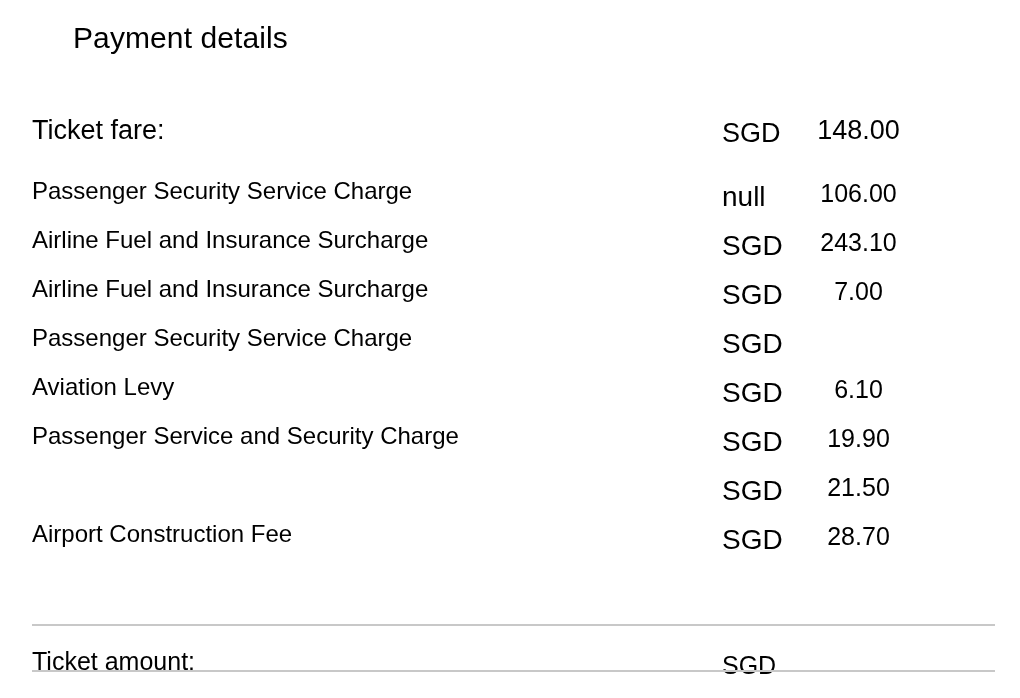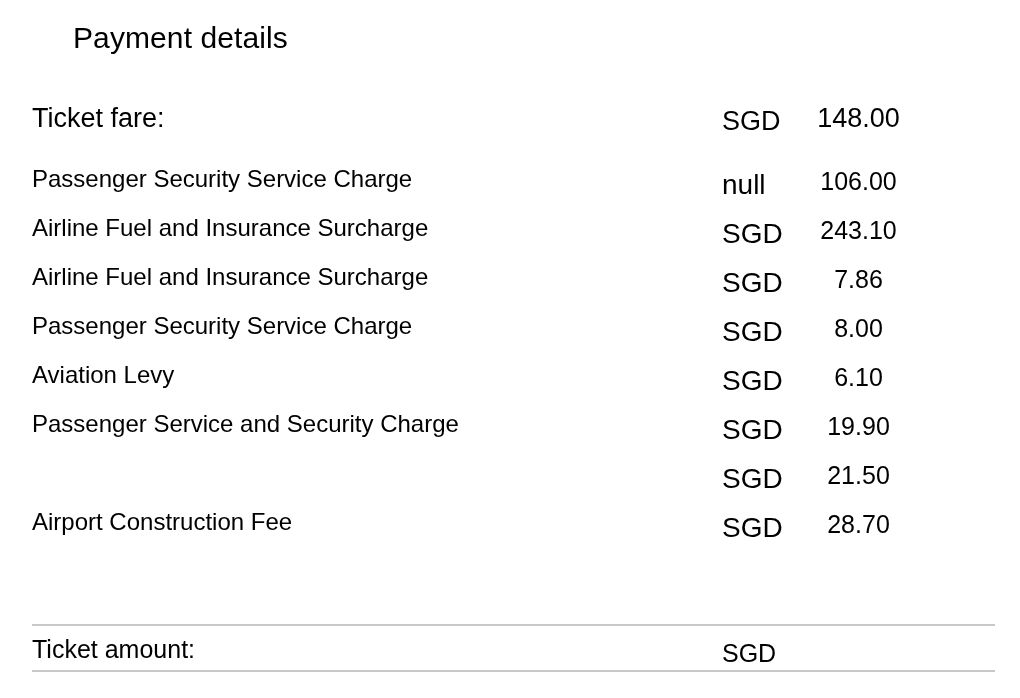--- a/index.html
+++ b/index.html
@@ -38,20 +38,21 @@
     white-space: nowrap;
     margin-left: 41px;
   }
 
   
   .row {
     position: absolute;
     left: 0;
     width: 1020px;
     height: 36px;
+    margin-top: 12px;
   }
   .row .label {
     position: absolute;
     left: 32px;
     top: 0;
     white-space: nowrap;
   }
   .row .currency {
     position: absolute;
     left: 722px;
@@ -153,26 +154,25 @@
         <span class="amount">106.00</span>
       </div>
       <div class="row row-item" style="top: 213px;">
         <span class="label">Airline Fuel and Insurance Surcharge</span>
         <span class="currency">SGD</span>
         <span class="amount">243.10</span>
       </div>
       <div class="row row-item" style="top: 262px;">
         <span class="label">Airline Fuel and Insurance Surcharge</span>
         <span class="currency">SGD</span>
-        <span class="amount">7.86</span>
+        <span class="amount">7.00</span>
       </div>
       <div class="row row-item" style="top: 311px;">
         <span class="label">Passenger Security Service Charge</span>
         <span class="currency">SGD</span>
-        <span class="amount">8.00</span>
       </div>
       <div class="row row-item" style="top: 360px;">
         <span class="label">Aviation Levy</span>
         <span class="currency">SGD</span>
         <span class="amount">6.10</span>
       </div>
       <div class="row row-item" style="top: 409px;">
         <span class="label">Passenger Service and Security Charge</span>
         <span class="currency">SGD</span>
         <span class="amount">19.90</span>

